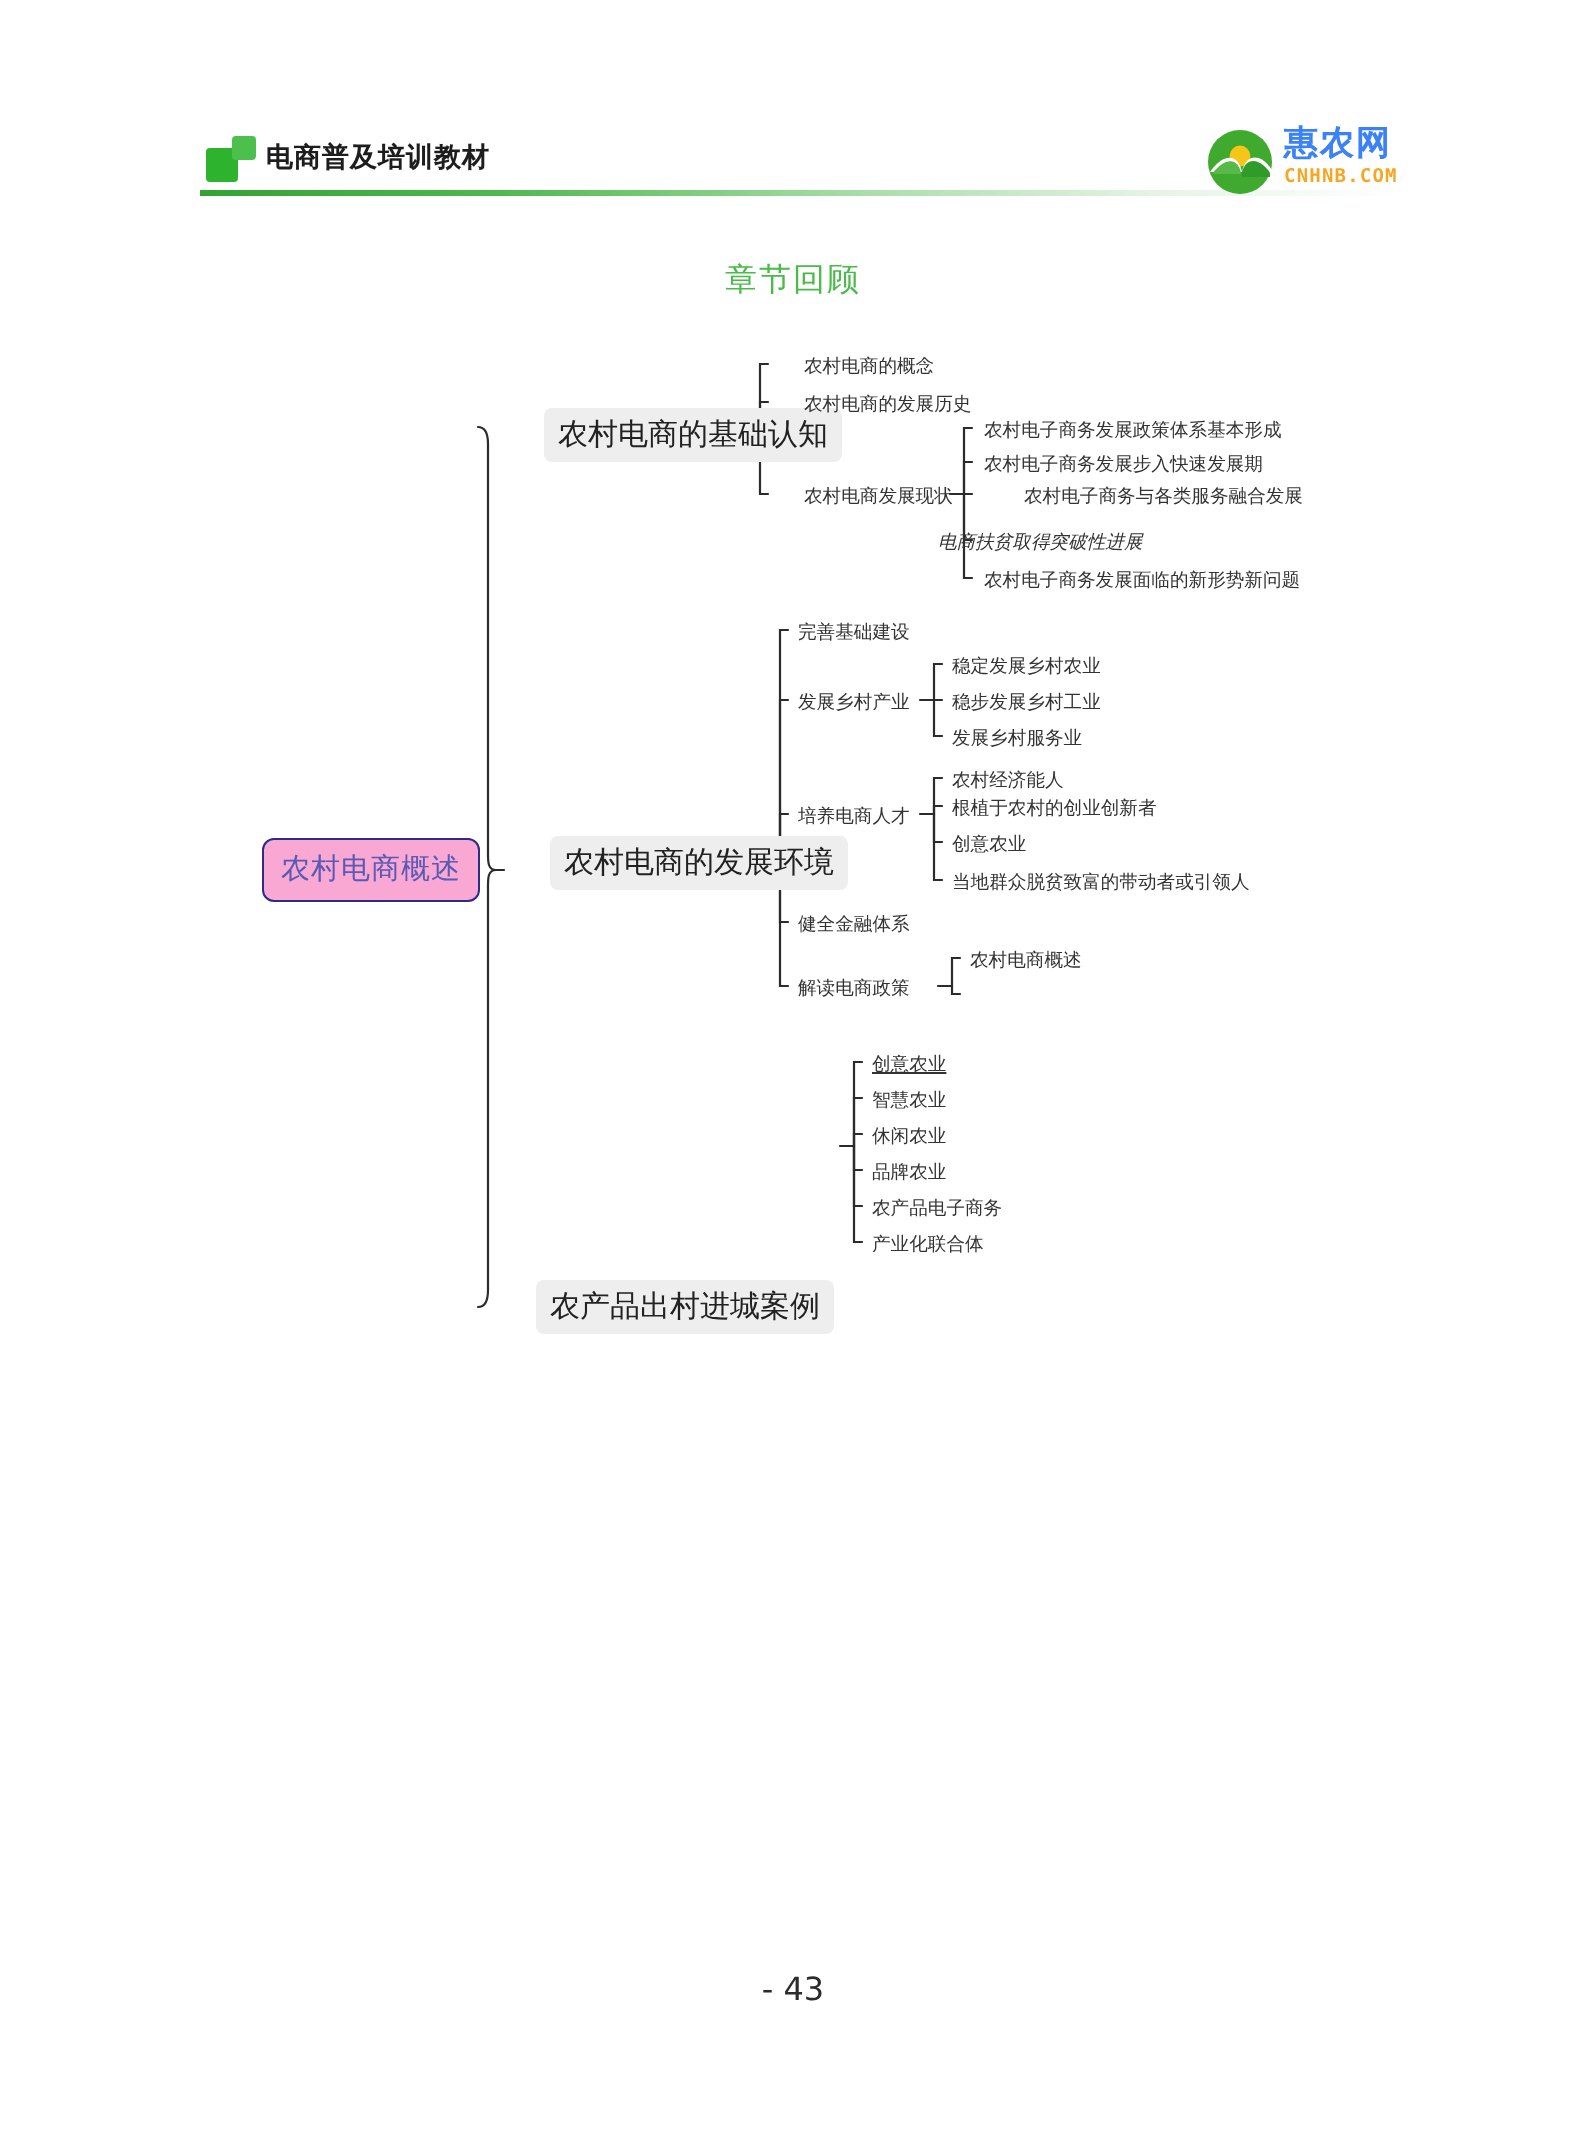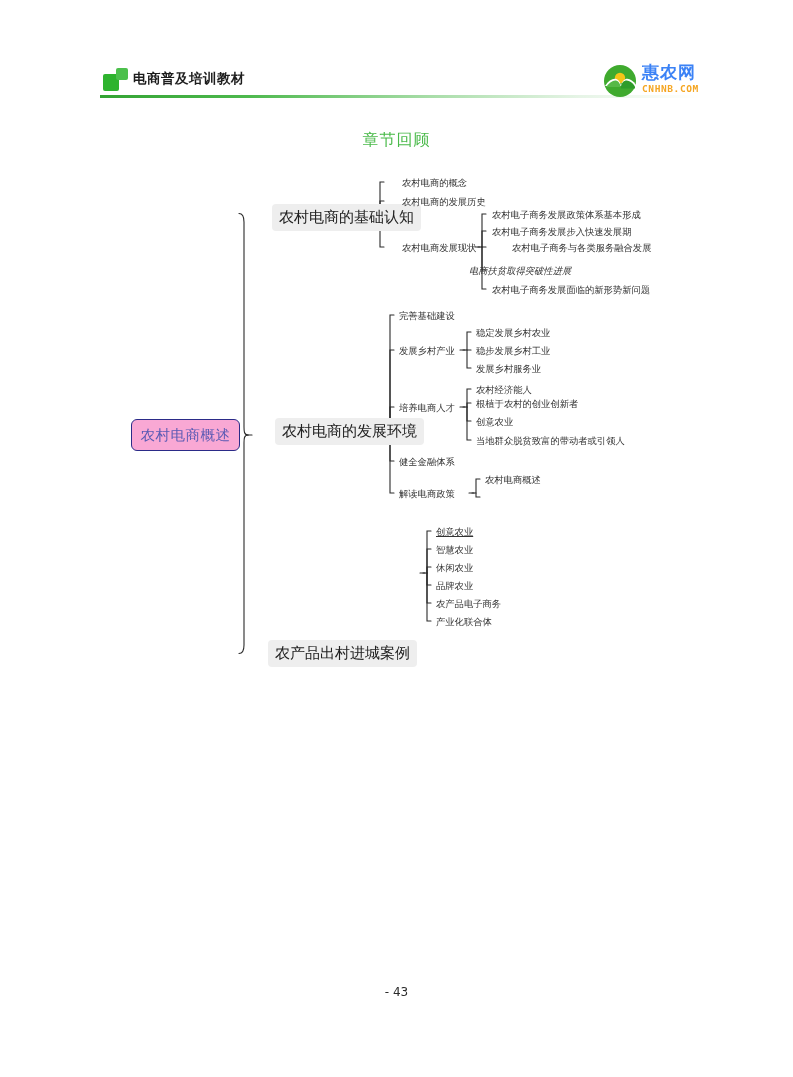--- a/index.html
+++ b/index.html
@@ -53,21 +53,21 @@
     padding:4px 7px;white-space:nowrap;
   }
 
   .node-l3{color:#333333;font-size:9.3px;white-space:nowrap;}
   .node-l4{color:#333333;font-size:9.3px;white-space:nowrap;}
   .node-l4.wrap{white-space:normal;width:178px;line-height:11.5px;}
 
   
   .footer{
     position:absolute;left:0;top:985px;width:793px;text-align:center;
-    font-size:12px;color:#2b2b2b;
+    font-size:16px;color:#2b2b2b;
   }
 </style>
 </head>
 <body>
 
 <div id="page">
 
   <div id="header">
 
     <div class="hdr-icon">

